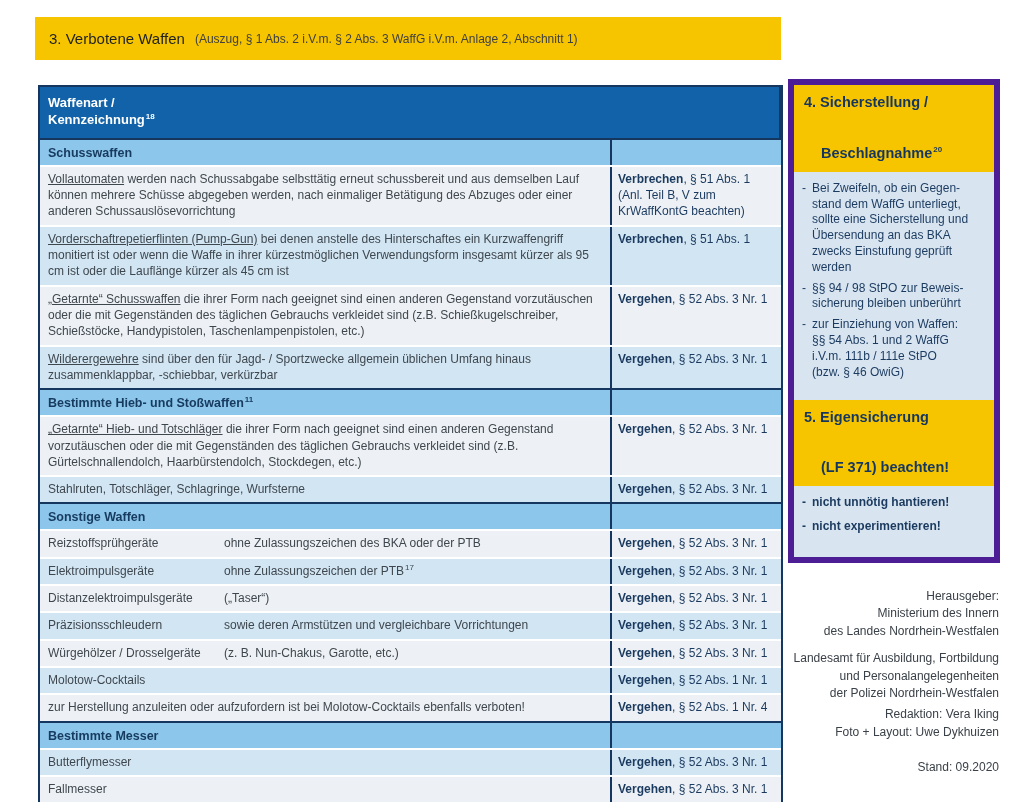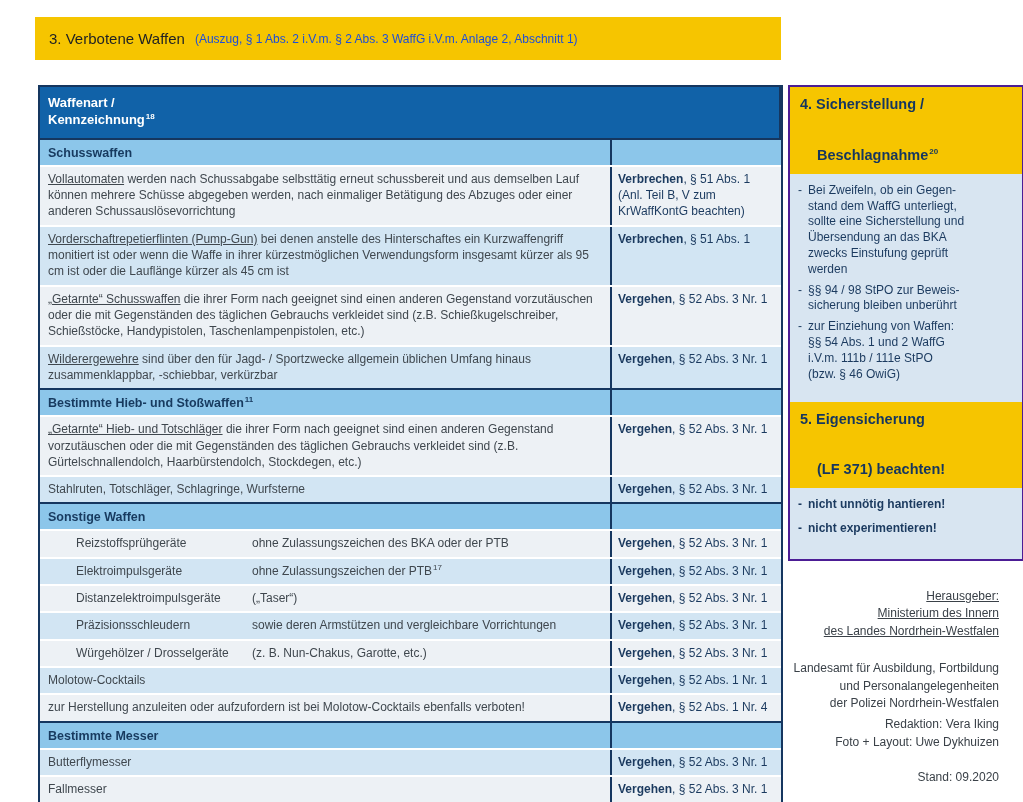--- a/index.html
+++ b/index.html
@@ -9,21 +9,21 @@
     -webkit-font-smoothing:antialiased;
   }
   sup{font-size:8px;vertical-align:super;line-height:0;margin-left:1px;}
 
   
   .banner{
     position:absolute;left:35px;top:17px;width:746px;height:43px;
     background:#F6C500;display:flex;align-items:center;padding-left:14px;box-sizing:border-box;
   }
   .banner .t{font-size:15px;font-weight:normal;color:#1E2124;}
-  .banner .s{font-size:12px;color:#1d4ed8;margin-left:10px;}
+  .banner .s{font-size:12px;color:#404040;margin-left:10px;}
 
   
   .wtable{
     position:absolute;left:38px;top:85px;width:745px;
     border:2px solid #15365F;box-sizing:border-box;background:#EDF1F5;
   }
   .trow,.thead,.band{display:flex;}
   .cell-l{flex:1;border-right:2px solid #15365F;box-sizing:border-box;padding:4px 8px 5px;}
   .cell-r{width:169px;flex-shrink:0;box-sizing:border-box;padding:4px 6px 5px;}
 
@@ -37,47 +37,47 @@
   .trow{font-size:12px;line-height:1.36;}
   .trow + .trow{border-top:2px solid #ffffff;}
   .band + .trow{border-top:2px solid #ffffff;}
   .bg-light{background:#EDF1F5;}
   .bg-blue{background:#D2E5F3;}
   .u{text-decoration:underline;}
   .sanction{color:#1B3A5F;}
   .sanction b{font-weight:bold;text-align:right;}
 
   .pair{display:flex;}
-  .pair .term{width:176px;flex-shrink:0;margin-left:28px;}
+  .pair .term{width:176px;flex-shrink:0;}
   .pair .desc{flex:1;white-space:pre-line;}
 
   
   .panelbox{
-    position:absolute;left:788px;top:85px;width:236px;
-    border:2px solid #4c1d95;box-sizing:border-box;
+    position:absolute;left:788px;top:79px;width:212px;
+    border:6px solid #4c1d95;box-sizing:border-box;
   }
   .p-head{background:#F6C500;color:#15365F;font-weight:bold;font-size:14.5px;
     line-height:1.3;padding:8px 8px 9px 10px;}
   .p-head .ind{padding-left:17px;display:block;margin-top:32px;}
   .p-body{background:#D8E5F1;color:#1B3A5F;font-size:12px;line-height:1.32;
     padding:9px 6px 14px 8px;}
   .bullet{display:flex;margin-bottom:5px;}
   .bullet .dash{width:10px;flex-shrink:0;}
   .bullet .btext{flex:1;white-space:pre-line;}
   .p-body.bold5 .btext{font-weight:bold;}
   .p-body.bold5 .dash{font-weight:bold;}
   .p-body.bold5 .bullet{margin-bottom:8px;}
 
   
   .publisher{
     position:absolute;right:24px;top:588px;width:280px;text-align:right;
     font-size:12px;color:#3A4148;line-height:1.45;
   }
   .publisher .blk{white-space:pre-line;}
-  .publisher .g1{margin-bottom:20px;text-decoration:underline;}
+  .publisher .g1{margin-bottom:10px;}
   .publisher .g2{margin-bottom:4px;}
   .publisher .g3{margin-bottom:18px;}
 </style>
 </head>
 <body>
 
 <div class="banner">
   <span class="t">3. Verbotene Waffen</span>
   <span class="s">(Auszug, § 1 Abs. 2 i.V.m. § 2 Abs. 3 WaffG i.V.m. Anlage 2, Abschnitt 1)</span>
 </div>

